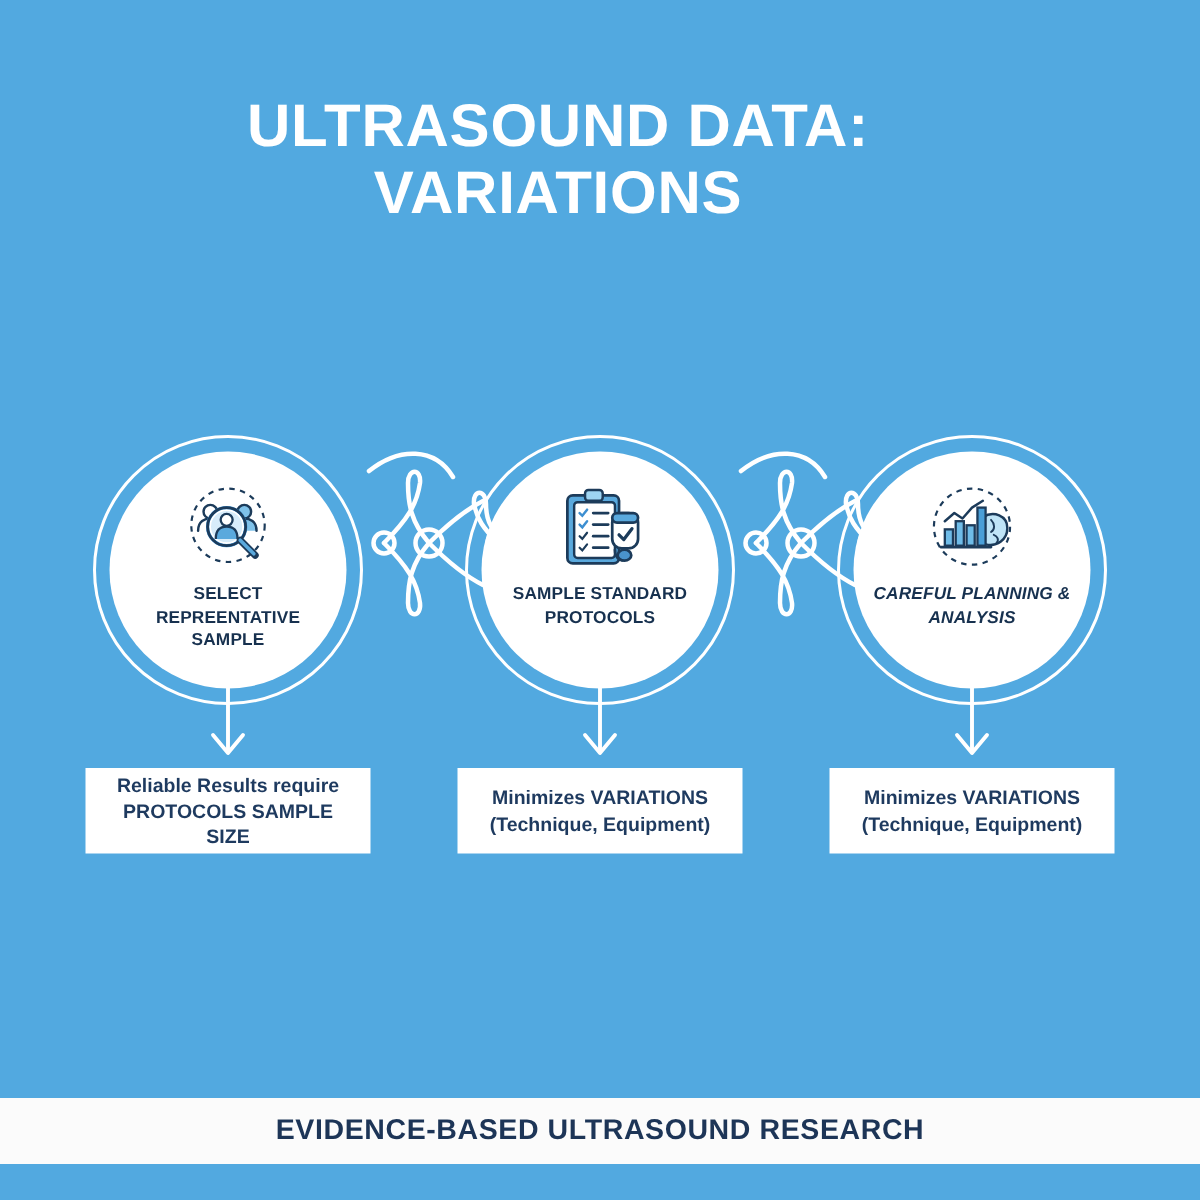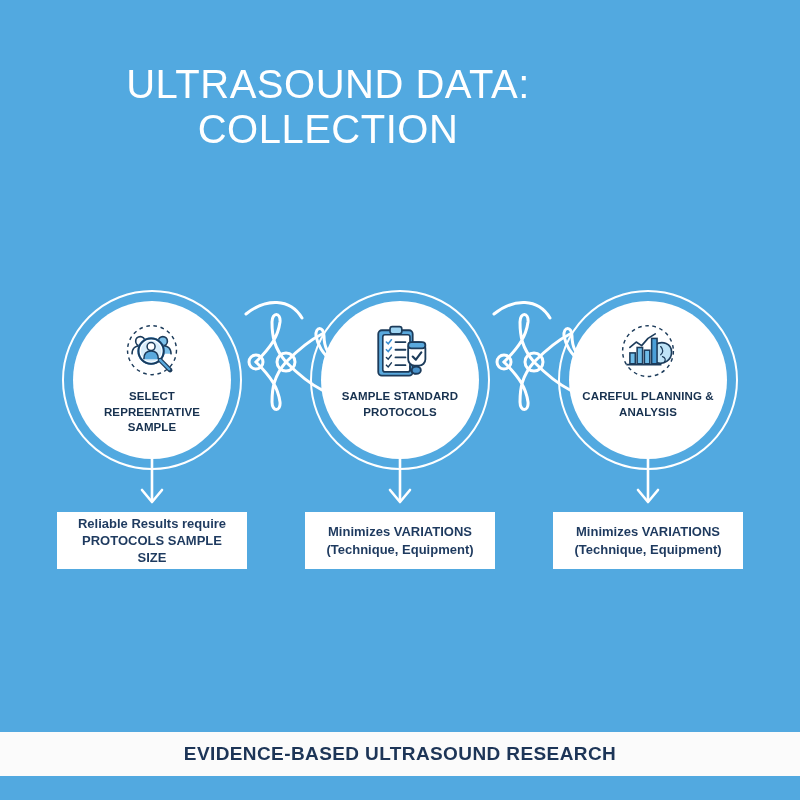--- a/index.html
+++ b/index.html
@@ -21,44 +21,45 @@
   }
 
   
   .title-block {
     position: absolute;
     top: 62px;
     left: 0;
     width: 656px;
     text-align: center;
     color: #ffffff;
-    font-weight: normal;
+    font-weight: bold;
     font-size: 40px;
     line-height: 1.12;
     letter-spacing: 0.5px;
+    padding-left: 44px;
   }
   .title-line { display: block; white-space: nowrap; }
 
   
   .steps {
     position: absolute;
     top: 290px;
     left: 0;
     width: 776px;
     height: 180px;
   }
   .step {
     position: absolute;
     top: 0;
     width: 180px;
     height: 180px;
   }
   .step.s0 { left: 62px; }
   .step.s1 { left: 310px; }
-  .step.s2 { left: 558px; }
+  .step.s2 { left: 558px; font-style: italic; }
 
   .ring {
     position: absolute;
     left: 0; top: 0;
     width: 180px; height: 180px;
     border: 2px solid #ffffff;
     border-radius: 50%;
     box-sizing: border-box;
   }
   .disc {
@@ -156,21 +157,21 @@
     letter-spacing: 0.4px;
   }
 </style>
 </head>
 <body>
 
 <div class="canvas">
 
   <div class="title-block">
     <span class="title-line">ULTRASOUND DATA:</span>
-    <span class="title-line">COLLECTION</span>
+    <span class="title-line">VARIATIONS</span>
   </div>
 
   <div class="connector c0">
     <svg viewBox="0 0 100 120" width="100" height="120">
       <g fill="none" stroke="#ffffff" stroke-width="3" stroke-linecap="round">
         <path d="M2 14 C 22 -2, 46 -2, 58 18"></path>
         <path d="M12 62 C 28 46, 34 36, 36 22 C 37 12, 28 12, 28 22 C 28 36, 30 48, 42 62"></path>
         <path d="M12 62 C 28 78, 34 88, 36 102 C 37 112, 28 112, 28 102 C 28 88, 30 76, 42 62"></path>
         <path d="M42 62 C 56 48, 66 40, 78 34"></path>
         <path d="M42 62 C 56 76, 66 84, 78 90"></path>

